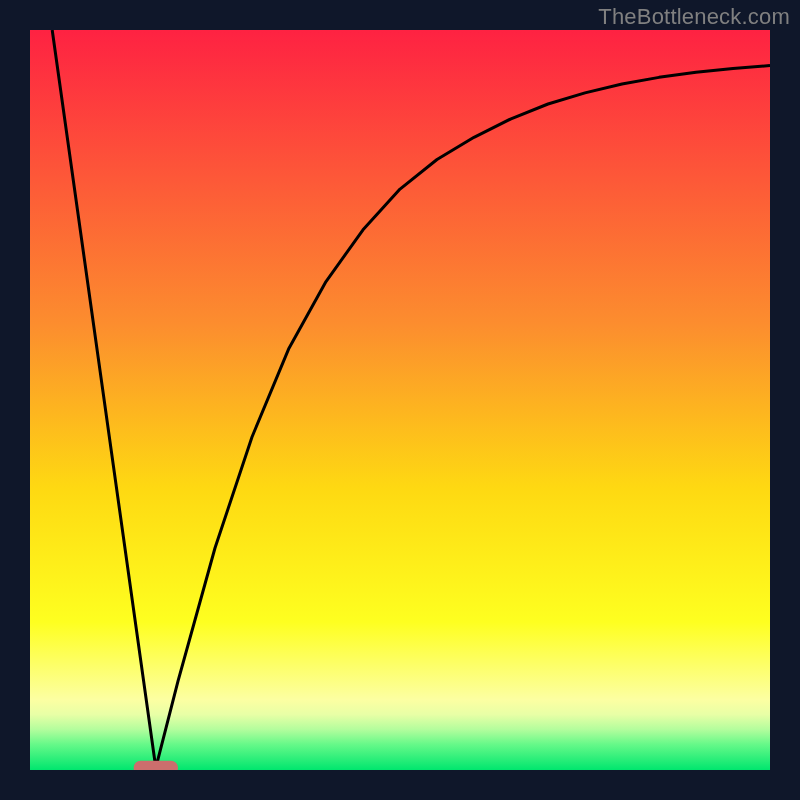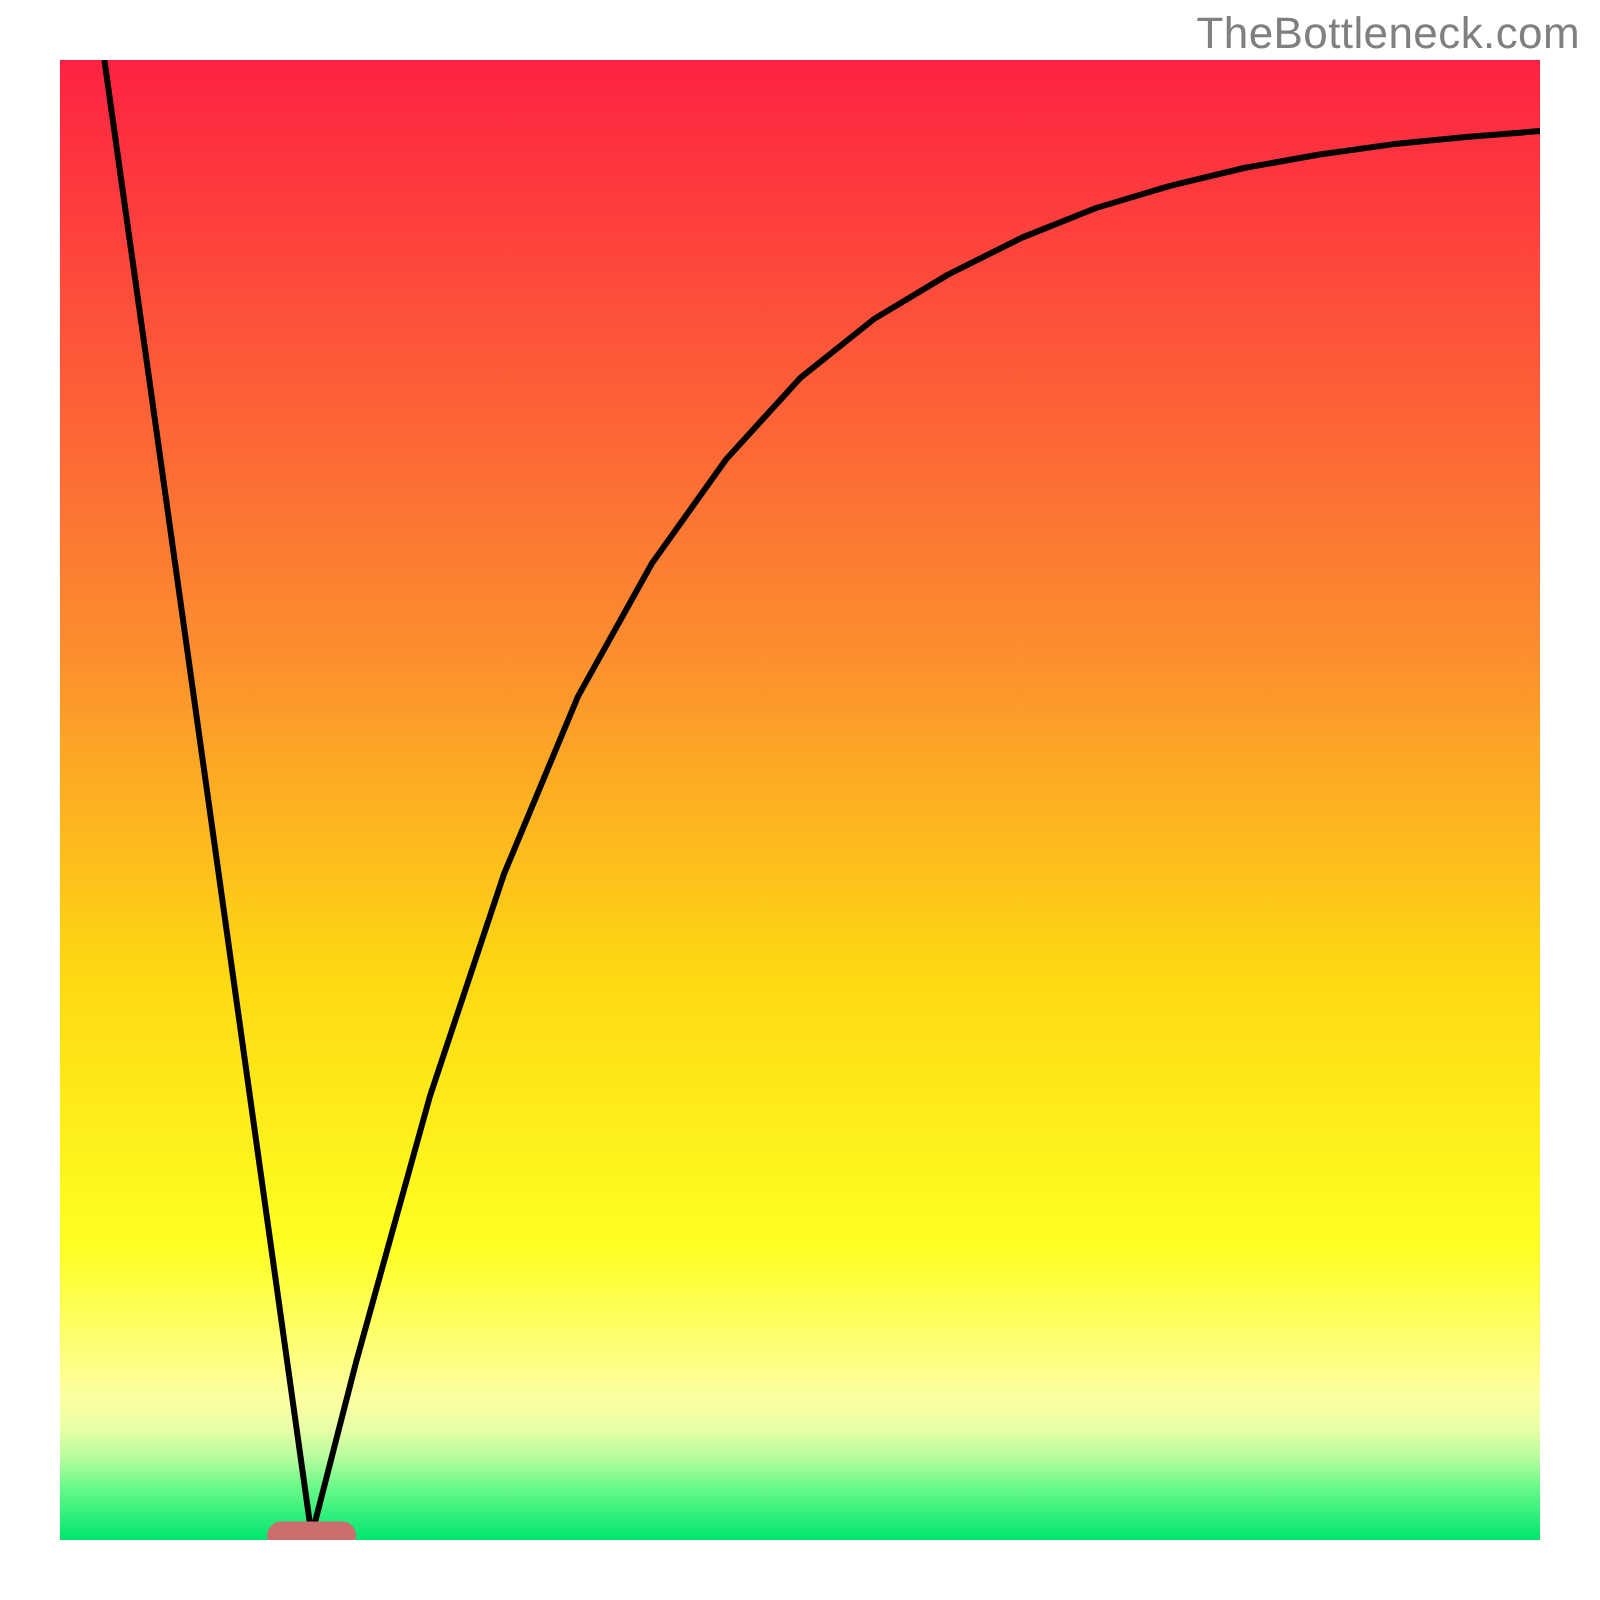--- a/index.html
+++ b/index.html
@@ -8,21 +8,21 @@
     width: 800px;
     height: 800px;
     overflow: hidden;
     background: #000;
     font-family: Arial, Helvetica, sans-serif;
   }
   .frame {
     position: relative;
     width: 800px;
     height: 800px;
-    background: #ffffff;
+    background: #0f172a;
   }
   .plot {
     position: absolute;
     left: 30px;
     top: 30px;
     width: 740px;
     height: 740px;
     overflow: hidden;
   }
   .plot svg {

